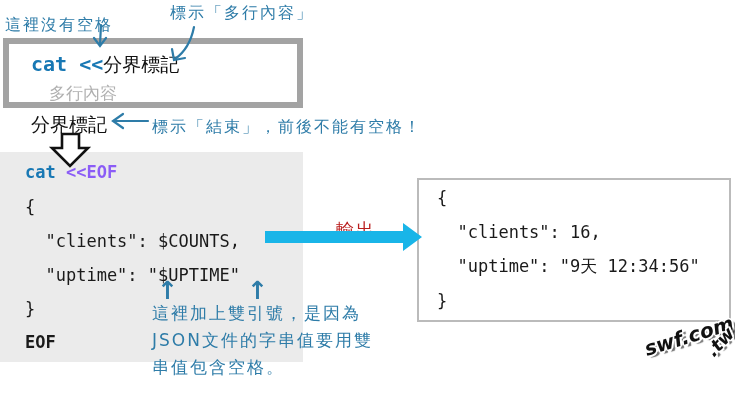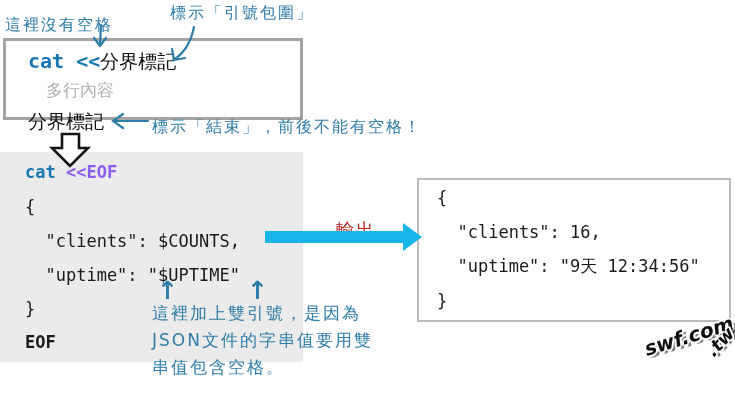--- a/index.html
+++ b/index.html
@@ -14,22 +14,22 @@
   }
   .hand-note{position:absolute;color:#2e7ca8;font-size:17px;letter-spacing:2px;line-height:27px;}
   .hand-note div{white-space:nowrap;}
   
   .mono{font-family:"DejaVu Sans Mono","Liberation Mono",monospace;}
   .kw{color:#1878b4;font-weight:bold;}
   .op-blue{color:#1878b4;font-weight:bold;}
   .bold{font-weight:bold;color:#8b5cf6;}
   
   .syntax-box{
-    position:absolute;left:3px;top:38px;width:300px;height:82px;
-    border:3px solid #a3a3a3;background:#fff;box-sizing:border-box;text-align:center;
+    position:absolute;left:3px;top:38px;width:300px;height:70px;
+    border:6px solid #a3a3a3;background:#fff;box-sizing:border-box;text-align:center;
   }
   .syntax-line1{position:absolute;left:22px;top:8px;font-size:19px;white-space:nowrap;}
   .syntax-line1 .mono{font-size:20px;}
   .syntax-line2{position:absolute;left:40px;top:38px;font-size:17px;color:#b0b0b0;}
   .syntax-line3{position:absolute;left:22px;top:68px;font-size:19px;color:#111;}
   
   .script-box{
     position:absolute;left:0px;top:152px;width:303px;height:210px;background:#ebebeb;
   }
   .code-line{
@@ -60,21 +60,21 @@
   }
   .logo .main{position:absolute;left:0;top:0;}
   .logo .tld{position:absolute;left:58px;top:16px;font-size:18px;transform:rotate(-30deg);}
 </style>
 </head>
 <body>
 
 <div class="canvas">
 
   <div class="hand" style="left:5px;top:3px;margin-top:12px;">這裡沒有空格</div>
-  <div class="hand" style="left:170px;top:3px;">標示「引號包圍」</div>
+  <div class="hand" style="left:170px;top:3px;">標示「多行內容」</div>
 
   <div class="syntax-box">
     <div class="syntax-line1">
       <span class="mono kw">cat</span><span class="mono op-blue">&nbsp;</span><span class="mono op-blue">&lt;&lt;</span><span style="color:#111;">分界標記</span>
     </div>
     <div class="syntax-line2">多行內容</div>
     <div class="syntax-line3">分界標記</div>
   </div>
 
   <div class="hand" style="left:152px;top:117px;text-align:right;">標示「結束」，前後不能有空格！</div>

